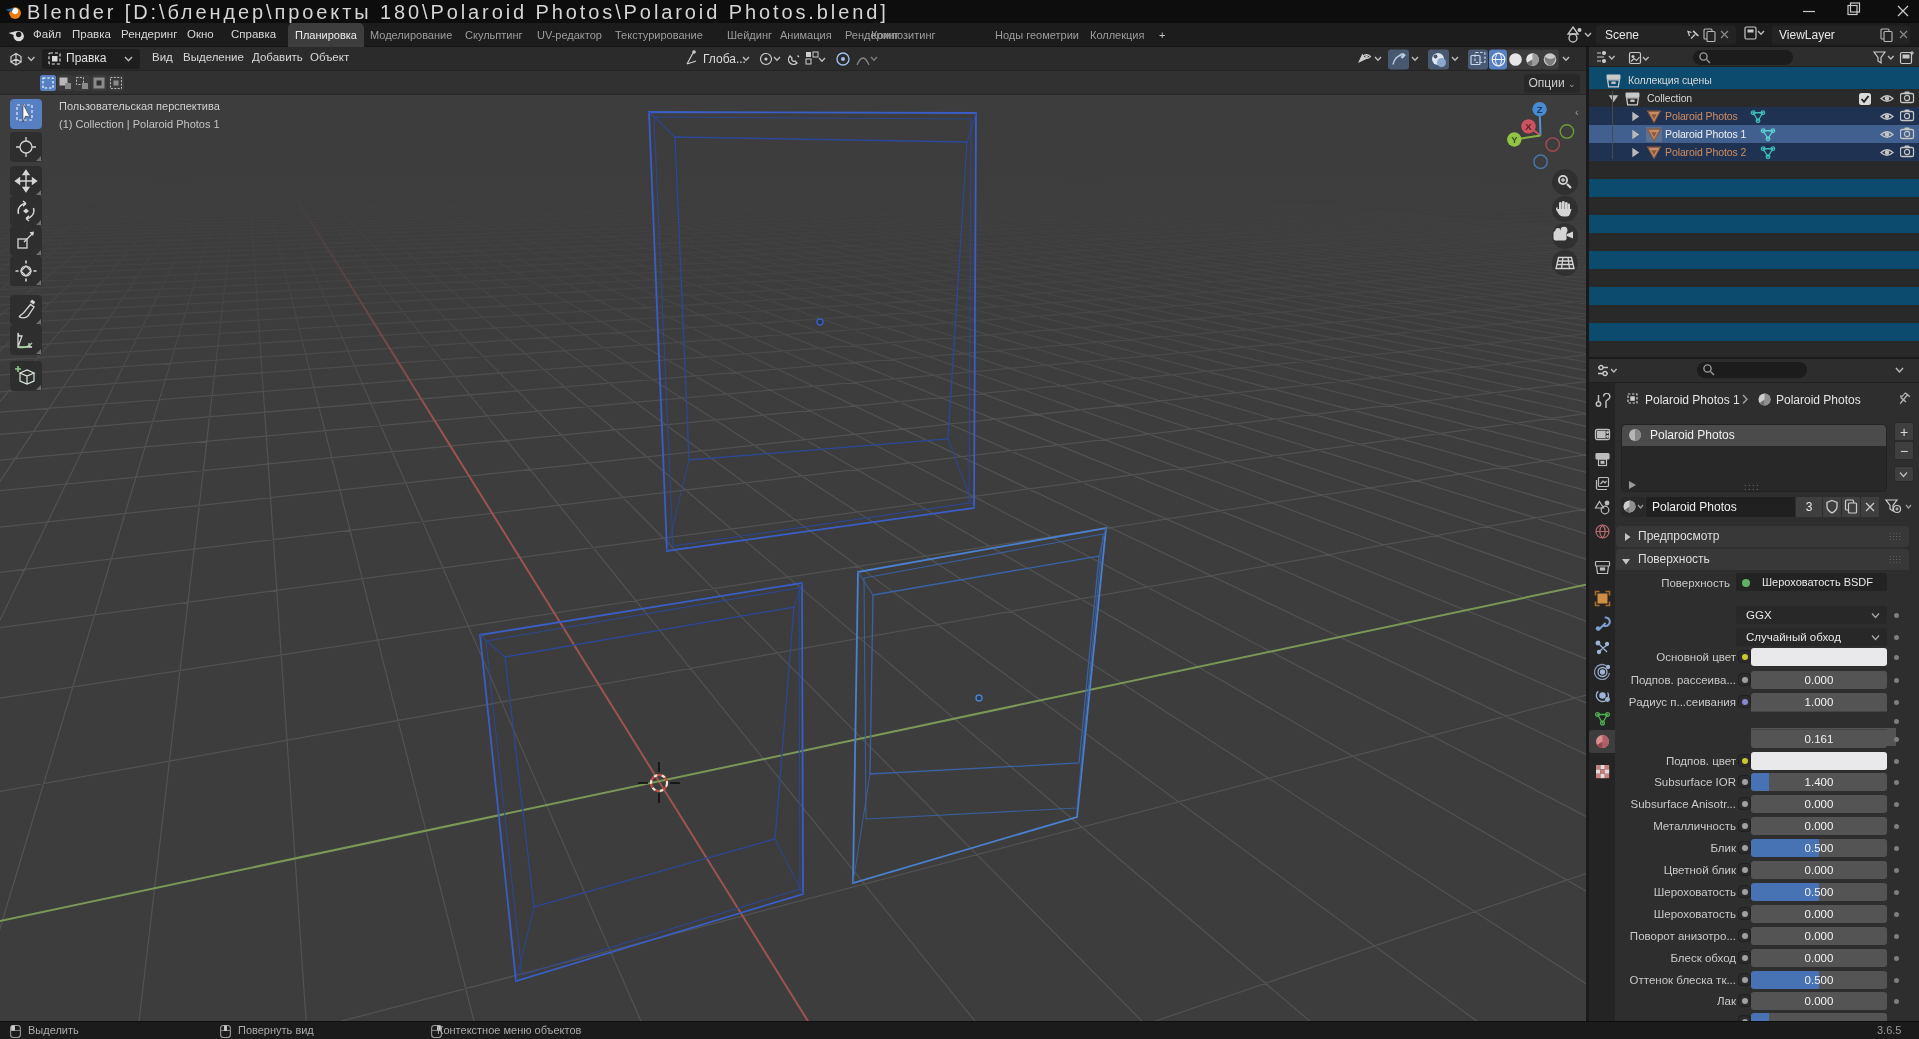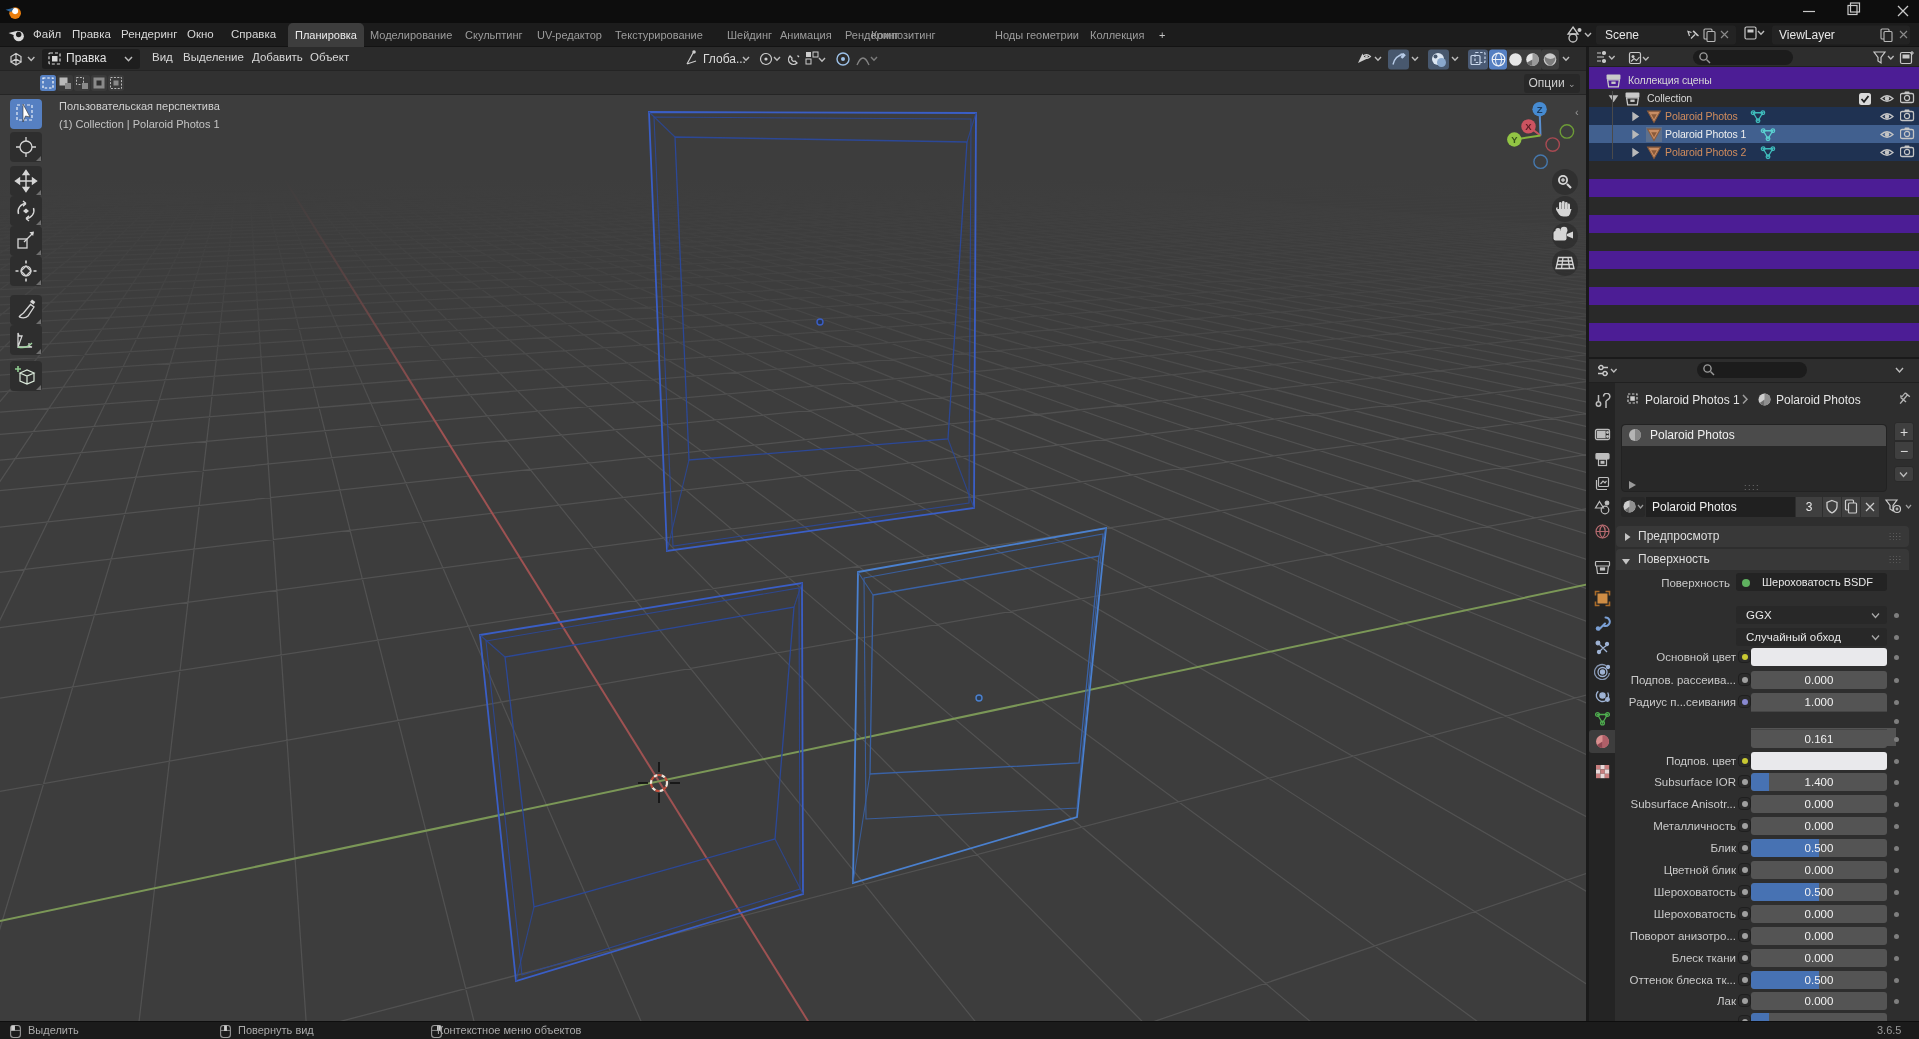--- a/index.html
+++ b/index.html
@@ -4,41 +4,42 @@
 html,body{width:1919px;height:1039px;overflow:hidden;background:#1c1c1c;}
 .abs{position:absolute;}
 #titlebar{position:absolute;left:0;top:0;width:1919px;height:23px;background:#0d0d0d;color:#d5d5d5;font-size:20px;letter-spacing:2.9px;}
 #topbar{position:absolute;left:0;top:23px;width:1919px;height:24px;background:#1c1c1c;border-bottom:1px solid #131313;}
 .menu{position:absolute;top:5px;font-size:11.5px;color:#d8d8d8;}
 .tab{position:absolute;top:0;height:24px;line-height:24px;font-size:11px;color:#9d9d9d;padding:0 7px;}
 .tabactive{background:#3d3d3d;color:#ececec;border-radius:5px 5px 0 0;}
 #vhead{position:absolute;left:0;top:47px;width:1588px;height:24px;background:#2b2b2b;border-bottom:1px solid #242424;}
 #vtool{position:absolute;left:0;top:71px;width:1588px;height:24px;background:#313131;border-bottom:1px solid #252525;}
 #vp{position:absolute;left:0;top:95px;}
-#outliner{position:absolute;left:1589px;top:47px;width:330px;height:310px;background:#4c1d95;}
+#outliner{position:absolute;left:1589px;top:47px;width:330px;height:310px;background:#0c4a6e;}
 #props{position:absolute;left:1589px;top:359px;width:330px;height:662px;background:#2e2e2e;overflow:hidden;}
 #statusbar{position:absolute;left:0;top:1021px;width:1919px;height:18px;background:#1b1b1b;border-top:1px solid #0e0e0e;color:#ababab;font-size:11px;}
 .vtext{position:absolute;font-size:11px;color:#d0d0d0;}
 .toolbtn{position:absolute;left:10px;width:32px;height:30px;background:#2e2e2e;border-radius:4px;}
 .field{position:absolute;background:#545454;border-radius:3px;height:18px;color:#f2f2f2;font-size:11.5px;text-align:center;line-height:18px;overflow:hidden;}
 .dfield{position:absolute;background:#282828;border-radius:3px;height:18px;color:#e8e8e8;font-size:11.5px;line-height:18px;overflow:hidden;}
 .plabel{position:absolute;left:23px;width:124px;text-align:right;font-size:11.5px;color:#c9c9c9;height:18px;line-height:18px;white-space:nowrap;}
 .sock{position:absolute;left:149px;width:13px;height:13px;background:#2b2b2b;border-radius:4px;border:1px solid #1f1f1f;}
 .sock i{position:absolute;left:2.5px;top:2.5px;width:6px;height:6px;border-radius:50%;background:#a0a0a0;display:block;}
 .kdot{position:absolute;left:304.5px;width:5px;height:5px;border-radius:50%;background:#7e7e7e;}
 .phead{position:absolute;left:27px;width:293px;height:21px;background:#383838;border-radius:4px;color:#dedede;font-size:12px;line-height:21px;}
 .grip{position:absolute;right:6px;top:7px;width:14px;height:7px;color:#6f6f6f;font-size:8px;letter-spacing:1px;line-height:3px;}
 .orow{position:absolute;left:0;width:330px;height:18px;font-size:10.5px;letter-spacing:-0.1px;color:#d6d6d6;line-height:18px;}
 </style></head><body>
 <div id="titlebar">
 <svg class="abs" style="left:5px;top:3px" width="18" height="18" viewBox="0 0 16 16">
       <circle cx="9" cy="9" r="5.2" fill="#e87d0d"></circle>
       <circle cx="9" cy="7.2" r="2.7" fill="#fff"></circle>
       <path d="M0.5 6 L8 4.2 L5.5 8 Z" fill="#2a66a0"></path>
     </svg>
+<div class="abs" style="left:27px;top:1px">Blender [D:\блендер\проекты 180\Polaroid Photos\Polaroid Photos.blend]</div>
 <svg class="abs" style="left:1795px;top:0" width="124" height="23" viewBox="0 0 124 23">
 <line x1="8" y1="11.5" x2="20" y2="11.5" stroke="#c9c9c9" stroke-width="1.2"></line>
 <rect x="53" y="5.5" width="9" height="9" fill="none" stroke="#c9c9c9" stroke-width="1.2"></rect>
       <rect x="55.5" y="3" width="9" height="9" fill="none" stroke="#c9c9c9" stroke-width="1.2"></rect>
 <path d="M103 6 L113 16 M113 6 L103 16" stroke="#c9c9c9" stroke-width="1.3"></path>
 </svg>
   </div>
 <div id="topbar">
     <svg class="abs" style="left:8px;top:3px" width="18" height="18" viewBox="0 0 16 16">
       <circle cx="9.5" cy="9" r="4.6" fill="#d9d9d9"></circle>
@@ -838,21 +839,21 @@
       <i style="background:#a0a0a0"></i>
     </div>
     <div class="field" style="left:162px;top:546px;width:136px"><span style="position:relative">0.000</span></div>
     <div class="kdot" style="top:552.5px"></div>
     <div class="plabel" style="top:568px">Поворот анизотро...</div>
     <div class="sock" style="top:570px">
       <i style="background:#a0a0a0"></i>
     </div>
     <div class="field" style="left:162px;top:568px;width:136px"><span style="position:relative">0.000</span></div>
     <div class="kdot" style="top:574.5px"></div>
-    <div class="plabel" style="top:590px">Блеск ткани</div>
+    <div class="plabel" style="top:590px">Блеск обход</div>
     <div class="sock" style="top:592px">
       <i style="background:#a0a0a0"></i>
     </div>
     <div class="field" style="left:162px;top:590px;width:136px"><span style="position:relative">0.000</span></div>
     <div class="kdot" style="top:596.5px"></div>
     <div class="plabel" style="top:612px">Оттенок блеска тк...</div>
     <div class="sock" style="top:614px">
       <i style="background:#a0a0a0"></i>
     </div>
     <div class="field" style="left:162px;top:612px;width:136px"><i class="abs" style="left:0;top:0;width:68px;height:18px;background:#4772b3;border-radius:3px 0 0 3px"></i><span style="position:relative">0.500</span></div>

